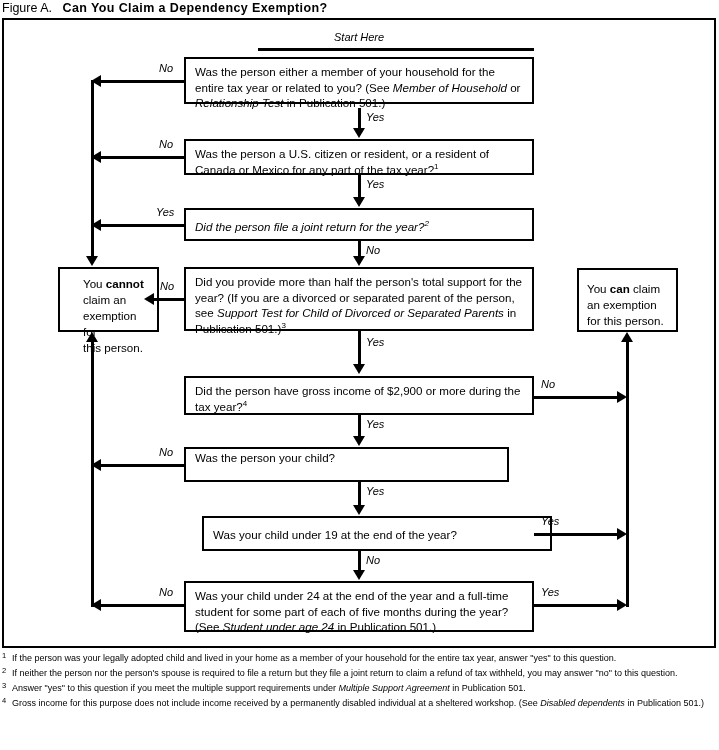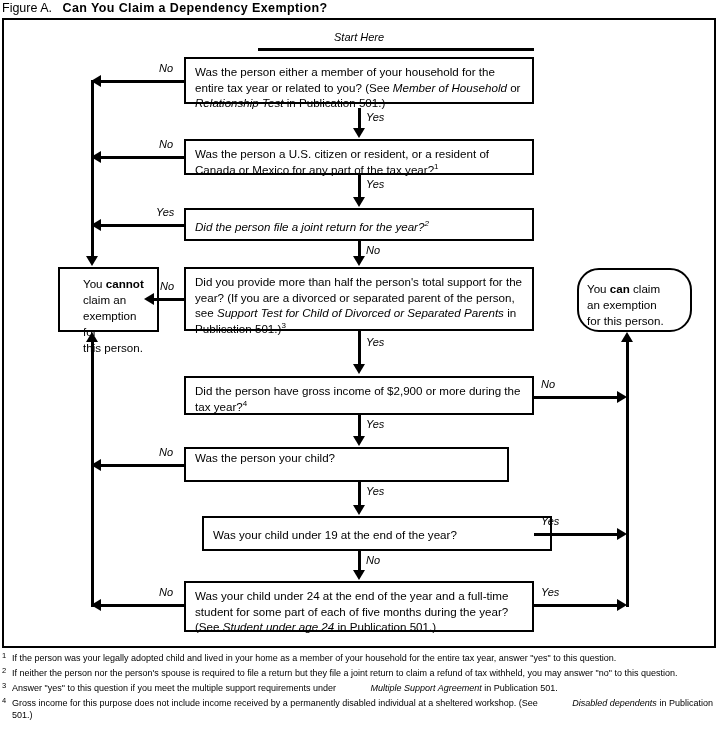--- a/index.html
+++ b/index.html
@@ -132,21 +132,21 @@
     position: relative;
     padding-left: 10px;
     margin-bottom: 2.5px;
   }
   .fn .marker {
     position: absolute;
     left: 0;
     top: -2px;
     font-size: 7.5px;
   }
-  .fn i { font-style: italic; margin-left: 32px; }
+  .fn i { font-style: italic; }
 </style>
 </head>
 <body>
 
 <div id="page">
 
   <div class="fig-title">
     <span class="lab">Figure A.</span>
     &nbsp;&nbsp;<span class="txt">Can You Claim a Dependency Exemption?</span>
   </div>
@@ -193,21 +193,21 @@
   <div class="qbox" style="left:184px; top:581px; width:350px; height:51px;">
     Was your child under 24 at the end of the year and a full-time
     student for some part of each of five months during the year?
     (See <i>Student under age 24</i> in Publication 501.)
   </div>
 
   <div class="tbox" style="left:58px; top:267px; width:101px; height:65px;padding-left:23px;">
     You <b>cannot</b><br>claim an<br>exemption for<br>this person.
   </div>
 
-  <div class="tbox" style="left:577px; top:268px; width:115px; height:64px; padding-top:11px;border-radius:22px;">
+  <div class="tbox" style="left:577px; top:268px; width:101px; height:64px; padding-top:11px;">
     You <b>can</b> claim<br>an exemption<br>for this person.
   </div>
 
   <div class="vline" style="left:91px; top:80px; height:178px;"></div>
   <div class="arrow-down" style="left:86px; top:256px;"></div>
 
   <div class="hline" style="left:100px; top:80px; width:84px;"></div>
   <div class="arrow-left" style="left:91px; top:75px;"></div>
   <div class="elabel" style="left:159px; top:62px;">No</div>
 

